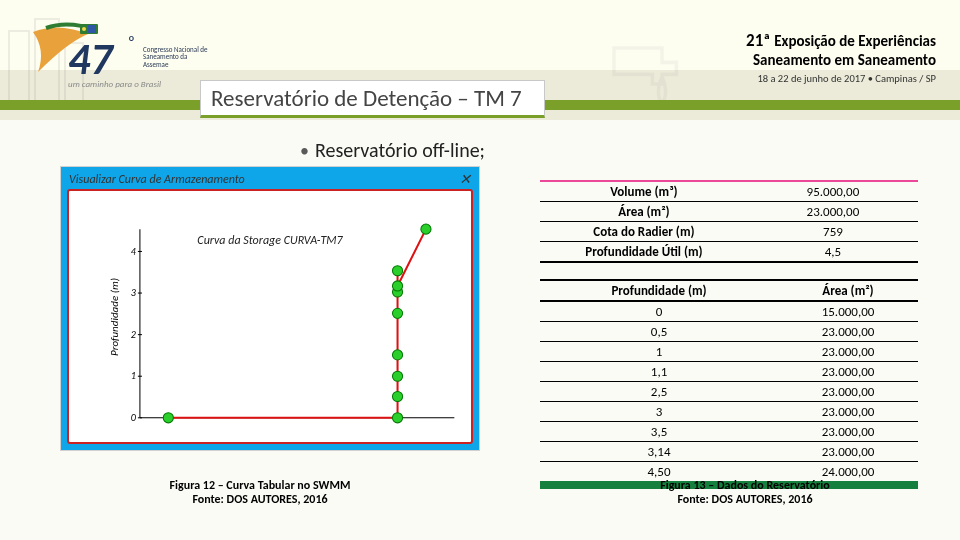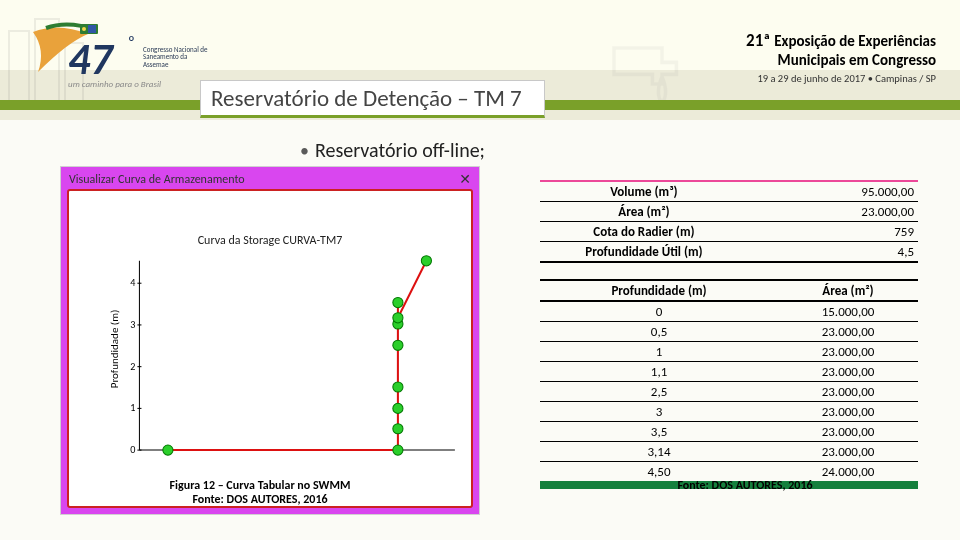--- a/index.html
+++ b/index.html
@@ -54,22 +54,22 @@
     font-size: 23px; color: #444; font-family: Calibri, sans-serif;
   }
   
   .bullet {
     position: absolute; left: 300px; top: 138px;
     font-size: 20px; color: #222;
   }
   .bullet .dot { color: #5a5a5a; font-size: 18px; margin-right: 6px; }
   
   .chart-box {
-    position: absolute; left: 60px; top: 166px; width: 420px; height: 349px;
-    background: #d946ef; border: 1px solid #d0d0d0;
+    position: absolute; left: 60px; top: 166px; width: 420px; height: 285px;
+    background: #0ea5e9; border: 1px solid #d0d0d0; font-style: italic;
   }
   .chart-box .hdr {
     font-size: 12px; color: #333; padding: 4px 8px 2px 8px;
     display: flex; justify-content: space-between; align-items: center;
   }
   .chart-box .hdr .x { font-family: Arial; font-size: 14px; cursor: default; }
   .chart-box .inner {
     position: absolute; left: 6px; top: 22px; right: 6px; bottom: 6px;
     border: 2px solid #cc2222; border-radius: 3px;
     background: #fff;
@@ -97,21 +97,21 @@
   .tbl-wrap {
     position: absolute; left: 540px; top: 180px; width: 378px;
     font-size: 13px;
   }
   table { border-collapse: collapse; width: 100%; }
   table td, table th {
     border-top: 1px solid #000; border-bottom: 1px solid #000;
     padding: 2px 4px; font-size: 13px;
   }
   .tbl1 th { text-align: center; font-weight: 700; width: 55%; }
-  .tbl1 td { text-align: right; }
+  .tbl1 td { text-align: center; }
   .tbl2 { margin-top: 16px; }
   .tbl2 th { text-align: center; font-weight: 700; }
   .tbl2 td { text-align: center; }
   .tbl2 thead th { border-top: 2px solid #000; border-bottom: 2px solid #000; }
   .tbl1 tr:first-child th, .tbl1 tr:first-child td { border-top: 2px solid #ec4899; }
   .tbl1 tr:last-child th, .tbl1 tr:last-child td { border-bottom: 2px solid #000; }
   .tbl2 tbody tr:last-child td { border-bottom: 8px solid #15803d; }
 </style>
 </head>
 <body>
@@ -145,22 +145,22 @@
     <span>Congresso Nacional de</span><br>
     <span>Saneamento da Assemae</span>
   </div>
   <div class="tag">um caminho para o Brasil</div>
 </div>
 
 <div class="event">
   <div class="l1">
     <span class="big">21ª </span><span>Exposição de Experiências</span>
   </div>
-  <div class="l2">Municipais em Congresso</div>
-  <div class="l3">19 a 29 de junho de 2017 • Campinas / SP</div>
+  <div class="l2">Saneamento em Saneamento</div>
+  <div class="l3">18 a 22 de junho de 2017 • Campinas / SP</div>
 </div>
 
 <div class="title">Reservatório de Detenção – TM 7</div>
 
 <div class="bullet">
   <span class="dot">•</span><span>Reservatório off-line;</span>
 </div>
 
 <div class="chart-box">
   <div class="hdr">
@@ -273,14 +273,15 @@
         </tr>
       </tbody>
   </table>
 </div>
 
 <div class="cap cap-left">
   <span>Figura 12 – Curva Tabular  no SWMM</span>
   <span class="sub">Fonte: DOS AUTORES, 2016</span>
 </div>
 <div class="cap cap-right">
+  <span>Figura 13 – Dados do Reservatório</span>
   <span class="sub">Fonte: DOS AUTORES, 2016</span>
 </div>
 
 </body></html>

